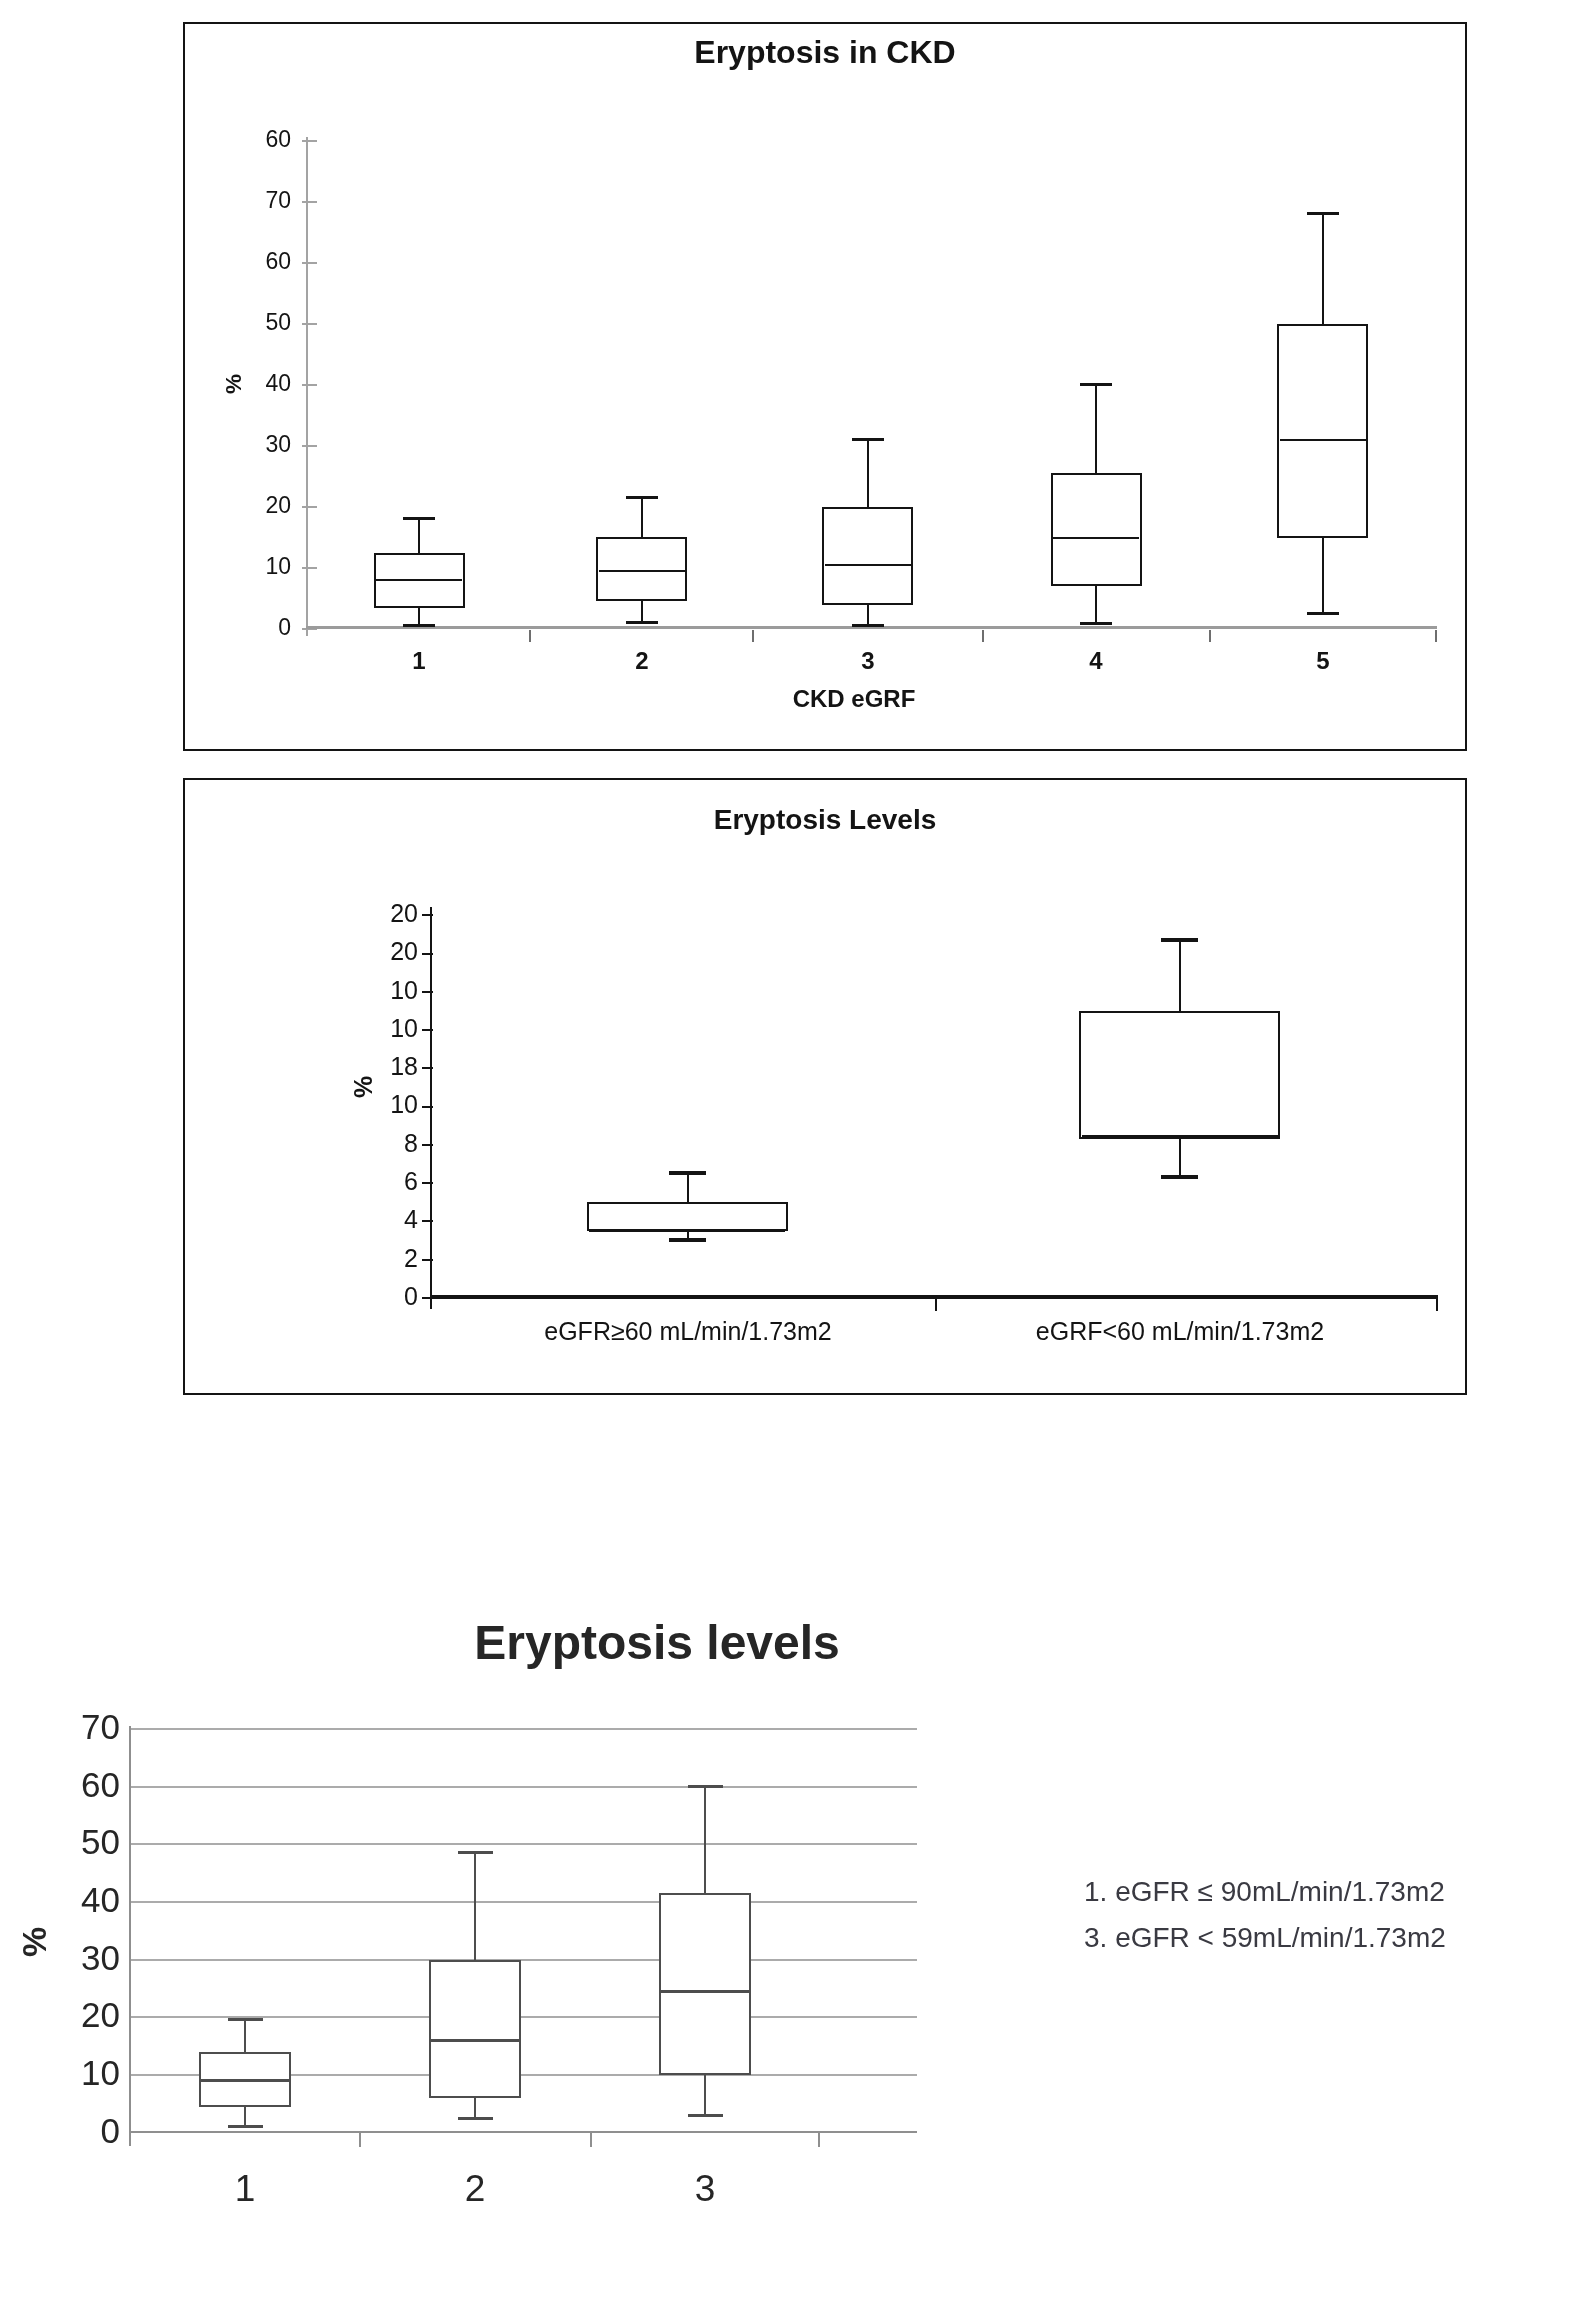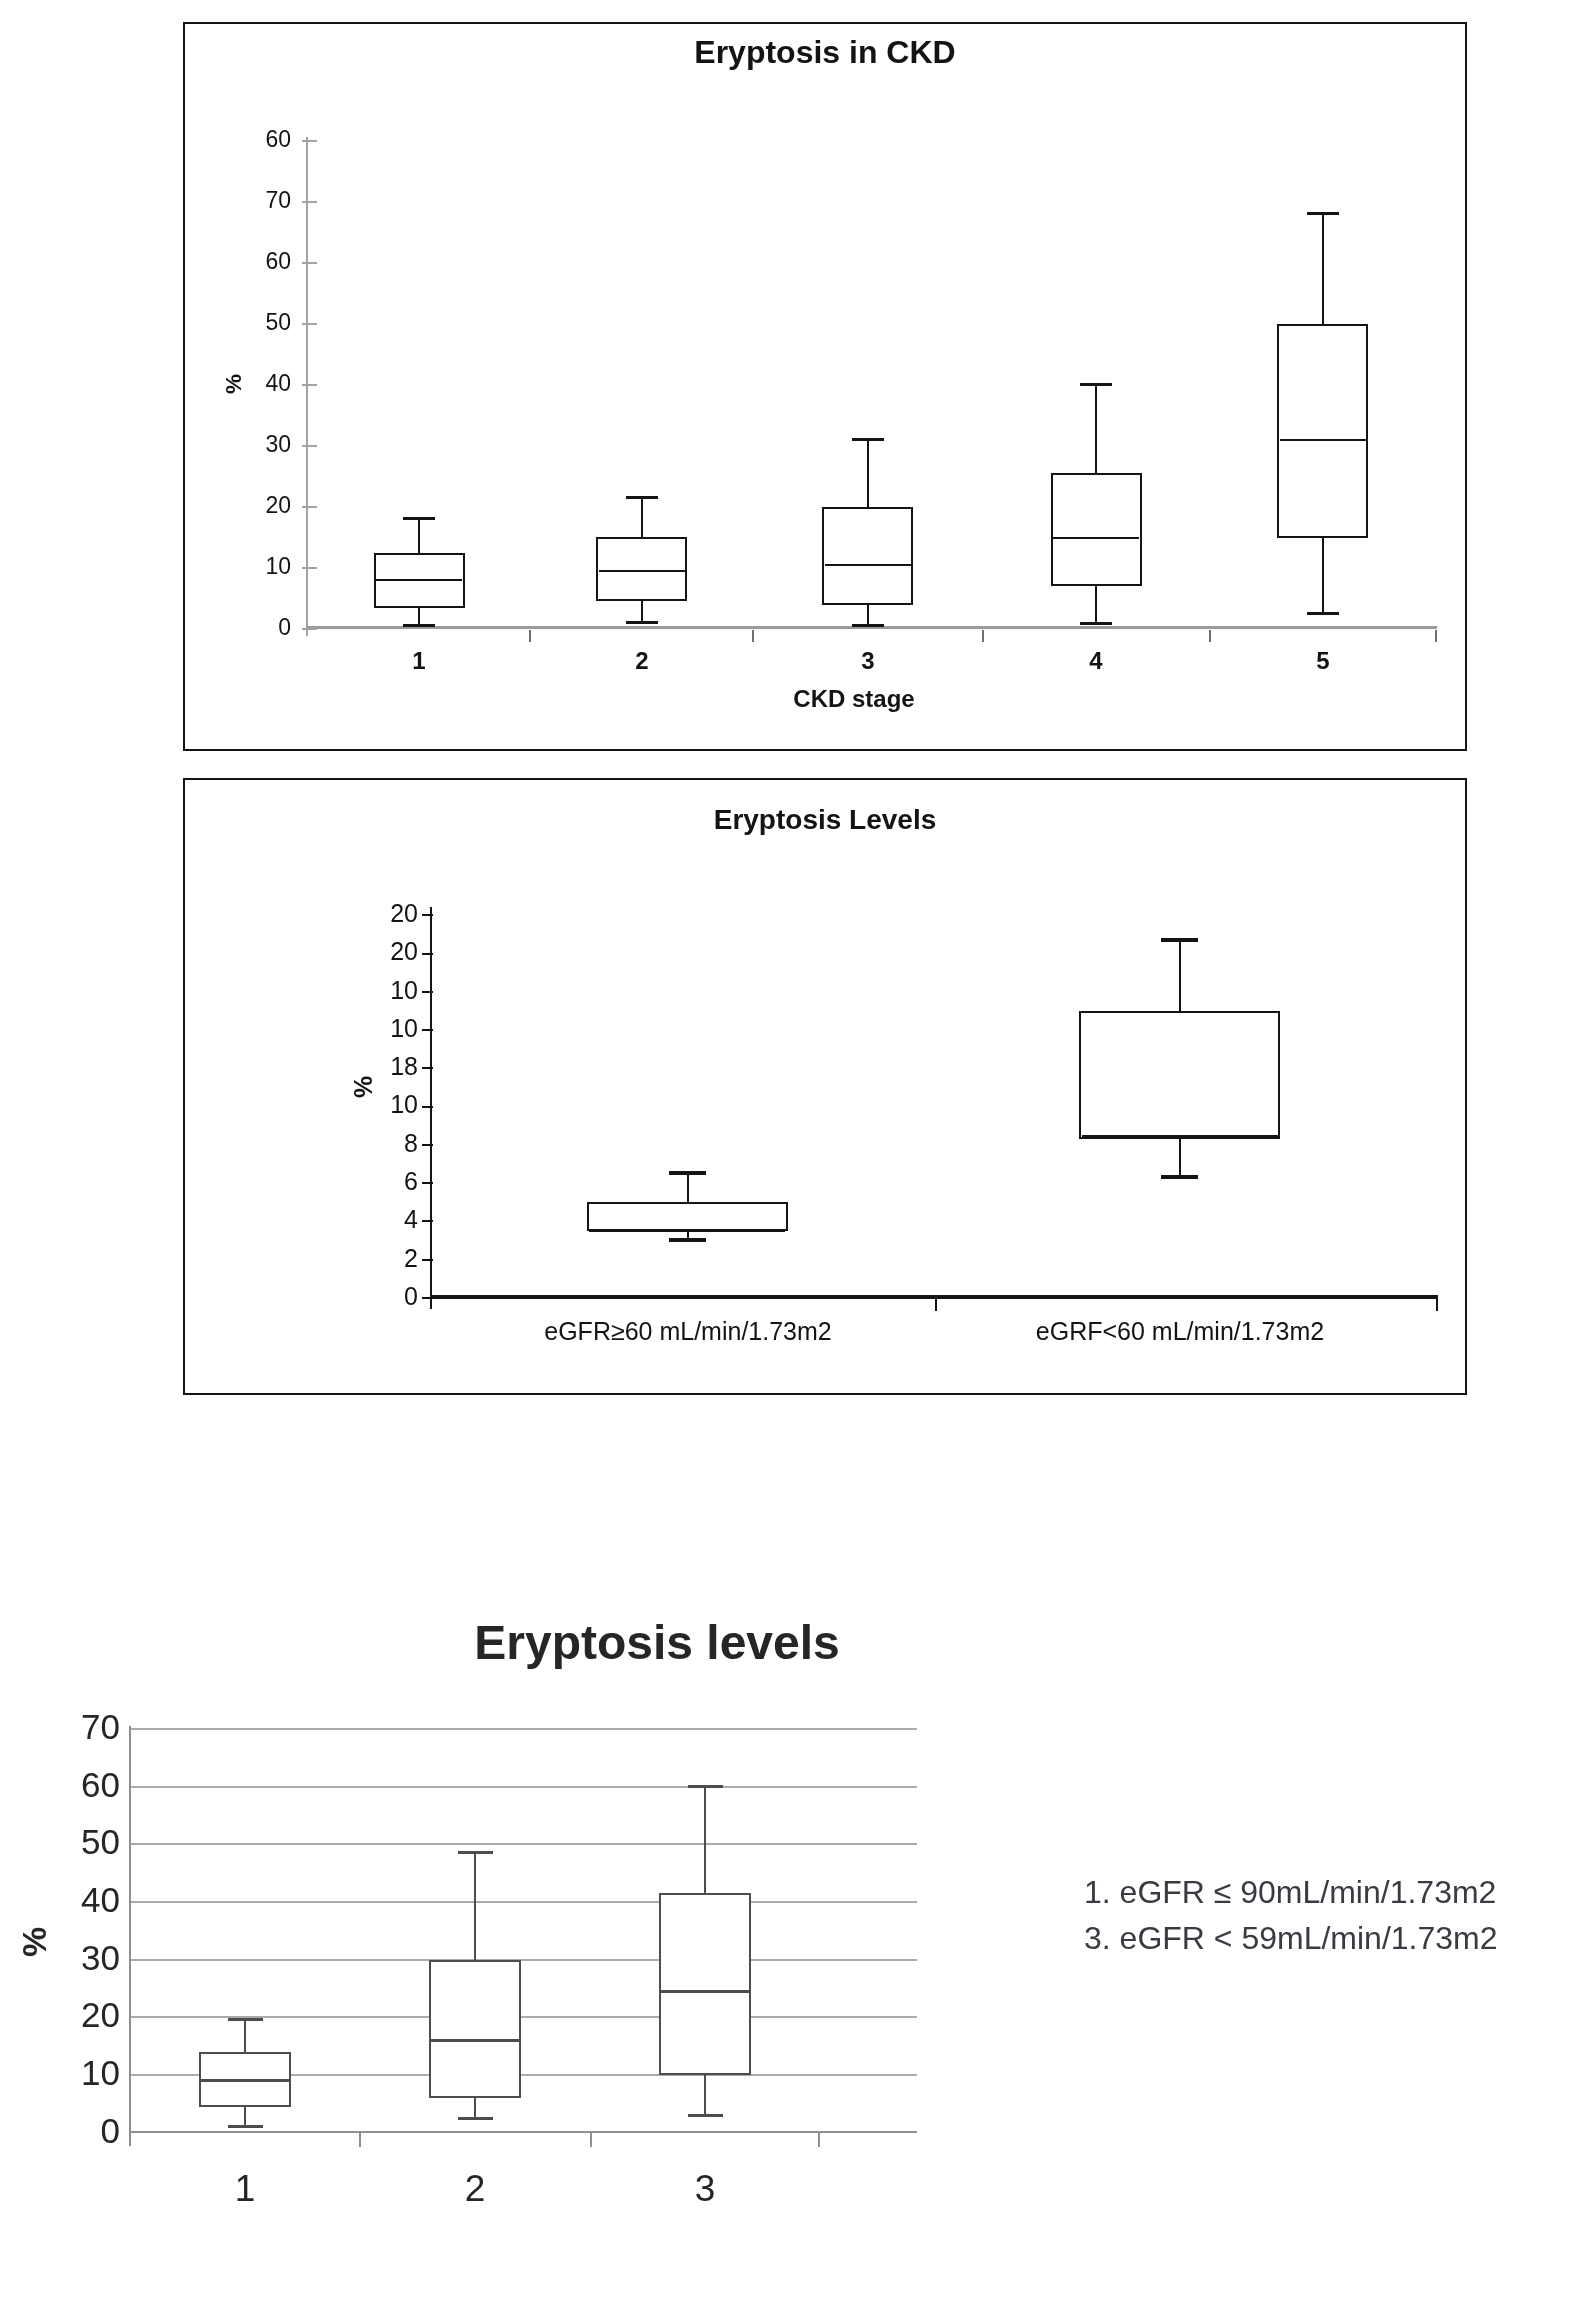--- a/index.html
+++ b/index.html
@@ -3,21 +3,21 @@
 <meta charset="utf-8">
 <style>
   html,body{margin:0;padding:0;background:#ffffff;}
   body{width:1592px;height:2307px;position:relative;overflow:hidden;
        font-family:"Liberation Sans",sans-serif;}
   #canvas{position:absolute;left:0;top:0;width:1592px;height:2307px;background:#ffffff;}
   .panel{position:absolute;border:2.4px solid #141414;box-sizing:border-box;background:#ffffff;}
   #panel-0{left:183px;top:22px;width:1284px;height:729px;}
   #panel-1{left:183px;top:778px;width:1284px;height:617px;}
   .chart{position:absolute;left:0;top:0;width:1272px;height:2307px;pointer-events:none;}
-  #legend{position:absolute;left:1084px;top:1869px;font-size:32px;line-height:46px;
+  #legend{position:absolute;left:1084px;top:1869px;font-size:28px;line-height:46px;
           color:#3a3a42;white-space:nowrap;}
   .legend-line{height:46px;}
 </style>
 </head>
 <body>
 
 <div id="canvas">
   <div class="panel" id="panel-0"></div>
   <div class="panel" id="panel-1"></div>
 
@@ -46,21 +46,21 @@
       <div style="position: absolute; left: 529px; top: 630px; width: 1.6px; height: 12px; background: rgb(110, 110, 110);"></div>
       <div style="position: absolute; left: 752px; top: 630px; width: 1.6px; height: 12px; background: rgb(110, 110, 110);"></div>
       <div style="position: absolute; left: 982px; top: 630px; width: 1.6px; height: 12px; background: rgb(110, 110, 110);"></div>
       <div style="position: absolute; left: 1209px; top: 630px; width: 1.6px; height: 12px; background: rgb(110, 110, 110);"></div>
       <div style="position: absolute; left: 1435px; top: 630px; width: 1.6px; height: 12px; background: rgb(110, 110, 110);"></div>
       <div style="position: absolute; left: 419px; top: 647px; transform: translateX(-50%); font: 700 24px &quot;Liberation Sans&quot;, sans-serif; color: rgb(20, 20, 20); white-space: nowrap;">1</div>
       <div style="position: absolute; left: 642px; top: 647px; transform: translateX(-50%); font: 700 24px &quot;Liberation Sans&quot;, sans-serif; color: rgb(20, 20, 20); white-space: nowrap;">2</div>
       <div style="position: absolute; left: 868px; top: 647px; transform: translateX(-50%); font: 700 24px &quot;Liberation Sans&quot;, sans-serif; color: rgb(20, 20, 20); white-space: nowrap;">3</div>
       <div style="position: absolute; left: 1096px; top: 647px; transform: translateX(-50%); font: 700 24px &quot;Liberation Sans&quot;, sans-serif; color: rgb(20, 20, 20); white-space: nowrap;">4</div>
       <div style="position: absolute; left: 1323px; top: 647px; transform: translateX(-50%); font: 700 24px &quot;Liberation Sans&quot;, sans-serif; color: rgb(20, 20, 20); white-space: nowrap;">5</div>
-      <div style="position: absolute; left: 854px; top: 685px; transform: translateX(-50%); font: 700 24px &quot;Liberation Sans&quot;, sans-serif; color: rgb(20, 20, 20); white-space: nowrap;">CKD stage</div>
+      <div style="position: absolute; left: 854px; top: 685px; transform: translateX(-50%); font: 700 24px &quot;Liberation Sans&quot;, sans-serif; color: rgb(20, 20, 20); white-space: nowrap;">CKD eGRF</div>
       <div style="position: absolute; left: 234px; top: 384px; transform: translate(-50%, -50%) rotate(-90deg); font: 700 22.5px &quot;Liberation Sans&quot;, sans-serif; color: rgb(20, 20, 20);">%</div>
       <div style="position: absolute; left: 418px; top: 519px; width: 2.4px; height: 107px; background: rgb(20, 20, 20);"></div>
       <div style="position: absolute; left: 403px; top: 517px; width: 32px; height: 3.2px; background: rgb(20, 20, 20);"></div>
       <div style="position: absolute; left: 403px; top: 624px; width: 32px; height: 3.2px; background: rgb(20, 20, 20);"></div>
       <div style="position: absolute; left: 374px; top: 553px; width: 91px; height: 55px; border: 2.4px solid rgb(20, 20, 20); box-sizing: border-box; background: rgb(255, 255, 255);"></div>
       <div style="position: absolute; left: 376px; top: 579px; width: 86px; height: 2.4px; background: rgb(20, 20, 20);"></div>
       <div style="position: absolute; left: 641px; top: 498px; width: 2.4px; height: 125px; background: rgb(20, 20, 20);"></div>
       <div style="position: absolute; left: 626px; top: 496px; width: 32px; height: 3.2px; background: rgb(20, 20, 20);"></div>
       <div style="position: absolute; left: 626px; top: 621px; width: 32px; height: 3.2px; background: rgb(20, 20, 20);"></div>
       <div style="position: absolute; left: 596px; top: 537px; width: 91px; height: 64px; border: 2.4px solid rgb(20, 20, 20); box-sizing: border-box; background: rgb(255, 255, 255);"></div>

